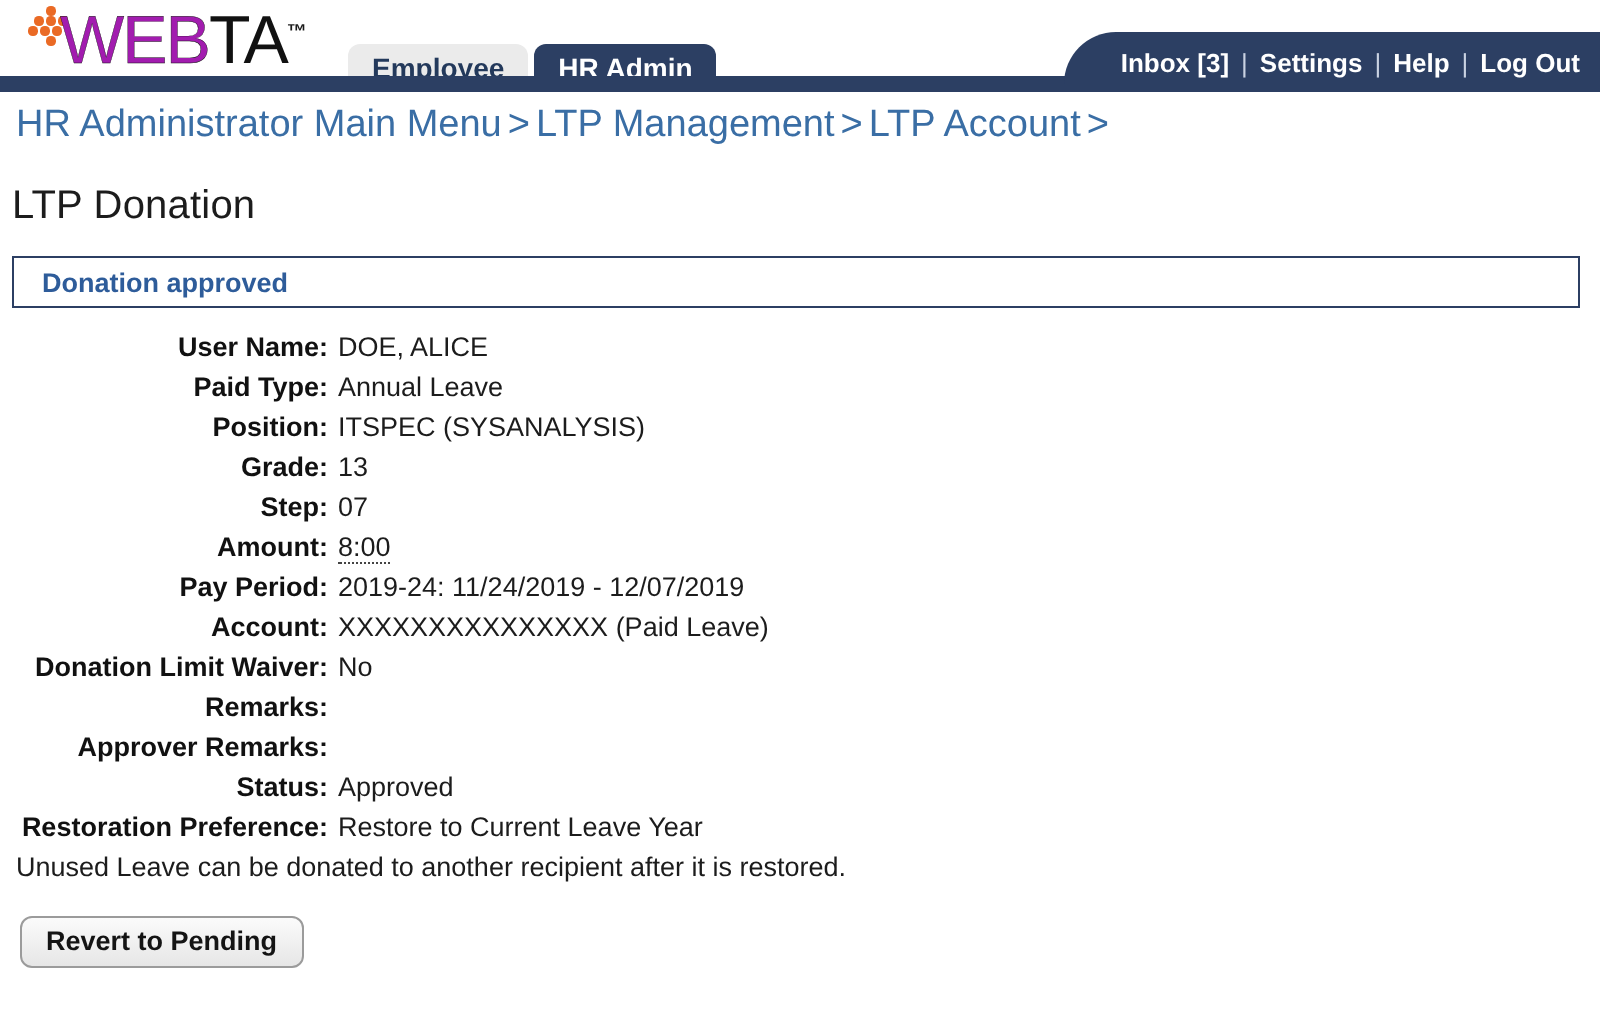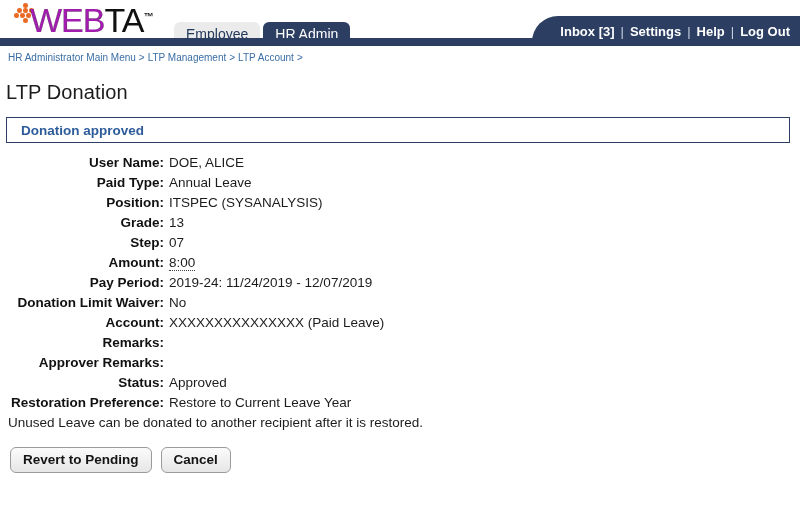--- a/index.html
+++ b/index.html
@@ -89,21 +89,21 @@
     display: flex;
     align-items: flex-end;
     gap: 3px;
     height: 30px;
   }
   .tab {
     height: 24px;
     padding: 0 12px;
     line-height: 24px;
     font-size: 14px;
-    font-weight: normal;
+    font-weight: bold;
     border-radius: 6px 6px 0 0;
     cursor: pointer;
   }
   .tab-inactive {
     background: #ebebeb;
     color: #23395b;
   }
   .tab-active {
     background: #2c3f63;
     color: #ffffff;
@@ -138,21 +138,21 @@
   }
   .nav-sep {
     padding: 0 6px;
     color: #c9d2e2;
     font-weight: normal;
   }
 
   
   .breadcrumb {
     padding: 6px 0 0 8px;
-    font-size: 10px;
+    font-size: 19px;
     color: #3a6ea5;
     white-space: nowrap;
   }
   .breadcrumb a {
     color: #3a6ea5;
     text-decoration: none;
     cursor: pointer;
   }
   .breadcrumb .bc-sep {
     color: #3a6ea5;
@@ -217,21 +217,21 @@
     margin: 0 0 0 8px;
     font-size: 13.5px;
     color: #1c1c1c;
     line-height: 20px;
   }
 
   
   .button-row {
     margin: 14px 0 0 10px;
     display: flex;
-    gap: 9px;
+    gap: 28px;
   }
   .btn {
     font-family: "Liberation Sans", sans-serif;
     font-size: 13.5px;
     font-weight: bold;
     color: #141414;
     background: linear-gradient(#fbfbfb, #e6e6e6);
     border: 1px solid #9b9b9b;
     border-radius: 6px;
     padding: 5px 12px;
@@ -310,28 +310,28 @@
       </tr>
       <tr>
         <td class="lbl">Amount:</td>
         <td class="val"><span class="tooltip-val">8:00</span></td>
       </tr>
       <tr>
         <td class="lbl">Pay Period:</td>
         <td class="val">2019-24: 11/24/2019 - 12/07/2019</td>
       </tr>
       <tr>
+        <td class="lbl">Account:</td>
+        <td class="val">XXXXXXXXXXXXXXX (Paid Leave)</td>
+      </tr>
+      <tr>
         <td class="lbl">Donation Limit Waiver:</td>
         <td class="val">No</td>
       </tr>
       <tr>
-        <td class="lbl">Account:</td>
-        <td class="val">XXXXXXXXXXXXXXX (Paid Leave)</td>
-      </tr>
-      <tr>
         <td class="lbl">Remarks:</td>
         <td class="val"></td>
       </tr>
       <tr>
         <td class="lbl">Approver Remarks:</td>
         <td class="val"></td>
       </tr>
       <tr>
         <td class="lbl">Status:</td>
         <td class="val">Approved</td>
@@ -340,14 +340,13 @@
         <td class="lbl">Restoration Preference:</td>
         <td class="val">Restore to Current Leave Year</td>
       </tr>
     </tbody>
 </table>
 
 <div class="note">Unused Leave can be donated to another recipient after it is restored.</div>
 
 <div class="button-row">
   <button class="btn">Revert to Pending</button>
-  <button class="btn">Cancel</button>
 </div>
 
 </body></html>

